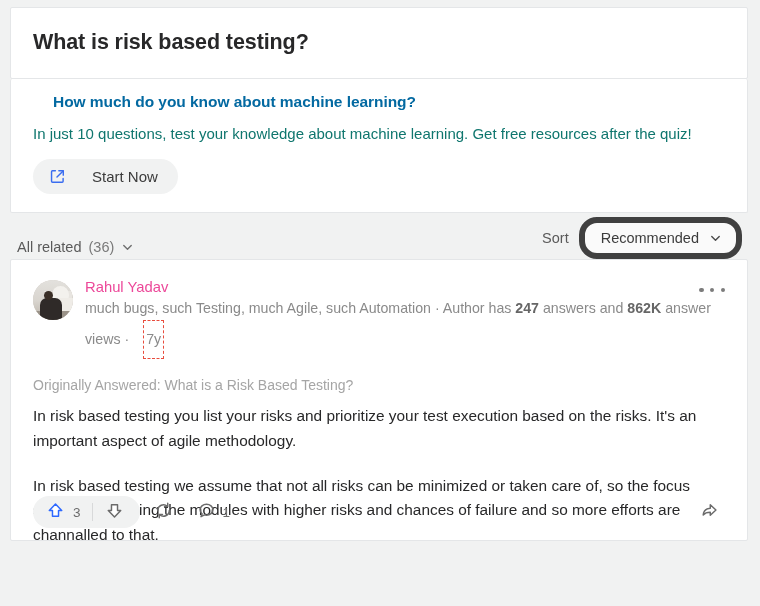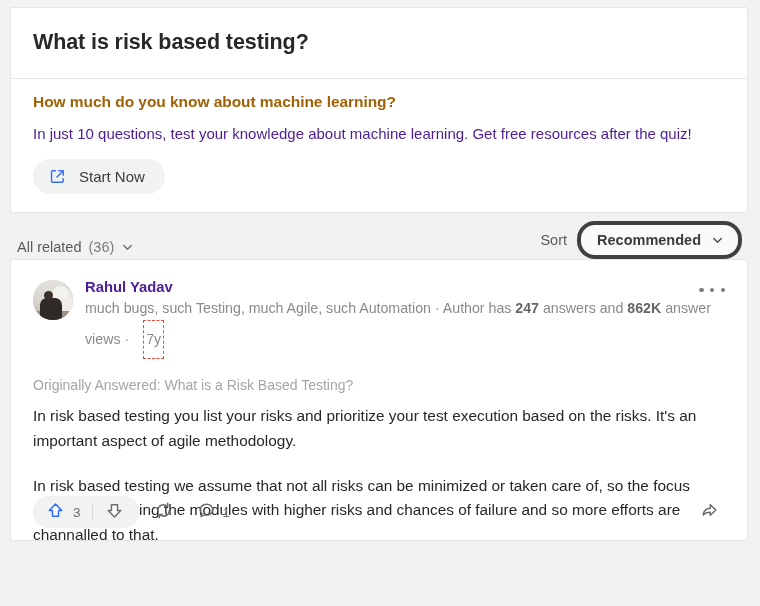--- a/index.html
+++ b/index.html
@@ -50,35 +50,36 @@
   }
   .ad-label {
     font-size: 13px;
     color: #9b9b9b;
     margin-bottom: 14px;
     letter-spacing: 0.05px;
   }
   .ad-headline {
     font-size: 15.5px;
     font-weight: bold;
-    color: #a16207;
+    color: #0369a1;
     margin-bottom: 11px;
     letter-spacing: -0.05px;
+    margin-left: 20px;
   }
   .ad-body {
     font-size: 15px;
-    color: #4c1d95;
+    color: #0f766e;
     line-height: 1.55;
     max-width: 700px;
     margin-bottom: 14px;
   }
   .ad-cta {
     display: inline-flex;
     align-items: flex-start;
-    gap: 13px;
+    gap: 26px;
     background: #f1f2f2;
     border: none;
     border-radius: 22px;
     padding: 9px 20px 9px 16px;
     cursor: pointer;
     font-family: inherit;
   }
   .ad-cta-label {
     font-size: 15px;
     color: #3c3c3c;
@@ -111,27 +112,26 @@
   }
   .sort-label {
     font-size: 14.5px;
     color: #5a5a5a;
   }
   .sort-select {
     display: inline-flex;
     align-items: center;
     gap: 10px;
     background: #fafafa;
-    border: 4px solid #404040;
+    border: 6px solid #404040;
     border-radius: 18px;
     padding: 7px 14px 7px 16px;
     font-size: 14.5px;
     color: #3c3c3c;
     cursor: pointer;
-    font-weight: bold;
   }
 
   .chev { display: block; }
 
   
   .answer-card {
     padding: 18px 22px 0 22px;
     position: relative;
     height: 282px;
     overflow: hidden;
@@ -194,22 +194,22 @@
   }
   .avatar .ground {
     position: absolute;
     left: 0; right: 0; bottom: 0; height: 22%;
     background: #9a9288;
   }
 
   .author-block { flex: 1; min-width: 0; padding-top: 1px; }
   .author-name {
     font-size: 14.8px;
-    font-weight: bold;
-    color: #4c1d95;
+    font-weight: normal;
+    color: #ec4899;
     margin-bottom: 3px;
   }
   .author-cred {
     font-size: 14.2px;
     color: #8a8a8a;
     line-height: 1.52;
     max-width: 672px;
   }
   .author-cred b { color: #666666; font-weight: bold; }
 

